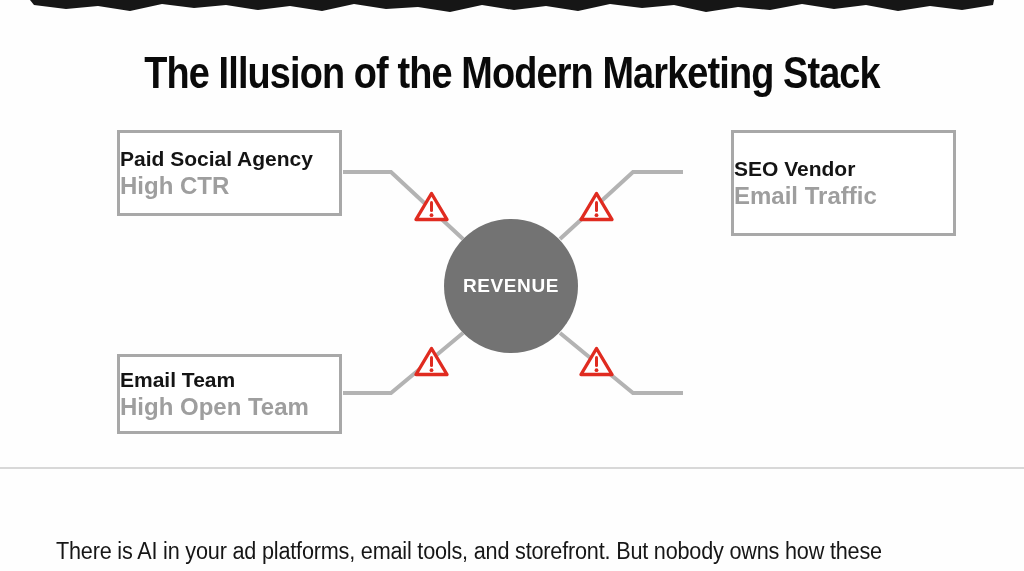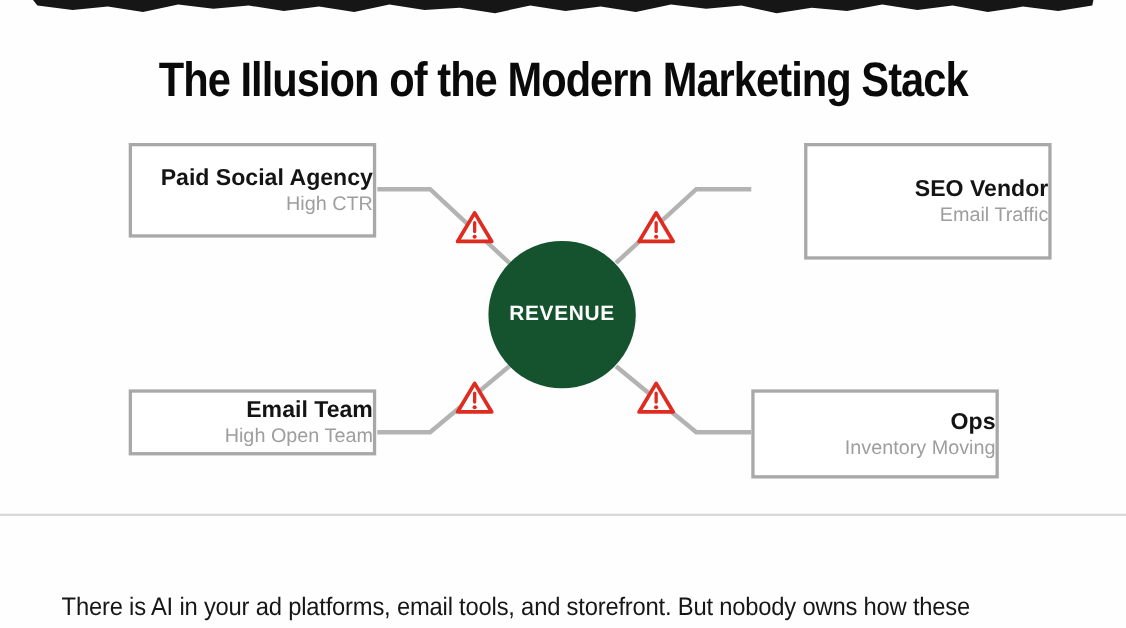--- a/index.html
+++ b/index.html
@@ -12,31 +12,31 @@
     position:absolute;top:48px;left:0;width:1024px;margin:0;
     text-align:center;white-space:nowrap;
     font-family:"Liberation Sans",sans-serif;font-weight:700;font-size:44px;color:#0a0a0a;
     letter-spacing:-1px;transform:scaleX(.86);transform-origin:512px 0;
   }
   .diagram{position:absolute;top:0;left:0;width:1024px;height:571px;}
   .connectors{position:absolute;top:0;left:0;}
   .node{
     position:absolute;width:225px;box-sizing:border-box;
     border:3px solid #a8a8a8;background:#fff;
-    display:flex;flex-direction:column;align-items:flex-end;justify-content:center;gap:3px;
+    display:flex;flex-direction:column;align-items:flex-start;justify-content:center;gap:3px;
   }
   .node .nt{font-weight:700;font-size:21px;color:#141414;line-height:1.1;}
-  .node .ns{font-weight:400;font-size:18px;color:#9e9e9e;line-height:1.1;}
+  .node .ns{font-weight:700;font-size:24px;color:#9e9e9e;line-height:1.1;}
   .node-tl{left:117px;top:130px;height:86px;}
   .node-tr{left:683px;top:130px;height:106px;margin-left:48px;}
-  .node-bl{left:117px;top:354px;height:60px;}
+  .node-bl{left:117px;top:354px;height:80px;}
   .node-br{left:683px;top:354px;height:81px;}
   .hub{
     position:absolute;left:444px;top:219px;width:134px;height:134px;border-radius:50%;
-    background:#14532d;display:flex;align-items:center;justify-content:center;
+    background:#737373;display:flex;align-items:center;justify-content:center;
   }
   .hub span{color:#fff;font-weight:700;font-size:19px;letter-spacing:.6px;}
   .warn{position:absolute;width:37px;height:33px;}
   .warn-tl{left:413px;top:190px;}
   .warn-tr{left:578px;top:190px;}
   .warn-bl{left:413px;top:345px;}
   .warn-br{left:578px;top:345px;}
   .divider{position:absolute;left:0;top:467px;width:1024px;height:2px;background:#d8d8d8;}
   .footer{
     position:absolute;left:56px;top:485px;width:940px;
@@ -96,24 +96,20 @@
       <div class="ns">High CTR</div>
     </div>
     <div class="node node-tr">
       <div class="nt">SEO Vendor</div>
       <div class="ns">Email Traffic</div>
     </div>
     <div class="node node-bl">
       <div class="nt">Email Team</div>
       <div class="ns">High Open Team</div>
     </div>
-    <div class="node node-br">
-      <div class="nt">Ops</div>
-      <div class="ns">Inventory Moving</div>
-    </div>
 
   </div>
 
   <div class="divider"></div>
 
   <div class="footer">
     <div>There is AI in your ad platforms, email tools, and storefront. But nobody owns how these</div>
     
   </div>
 

